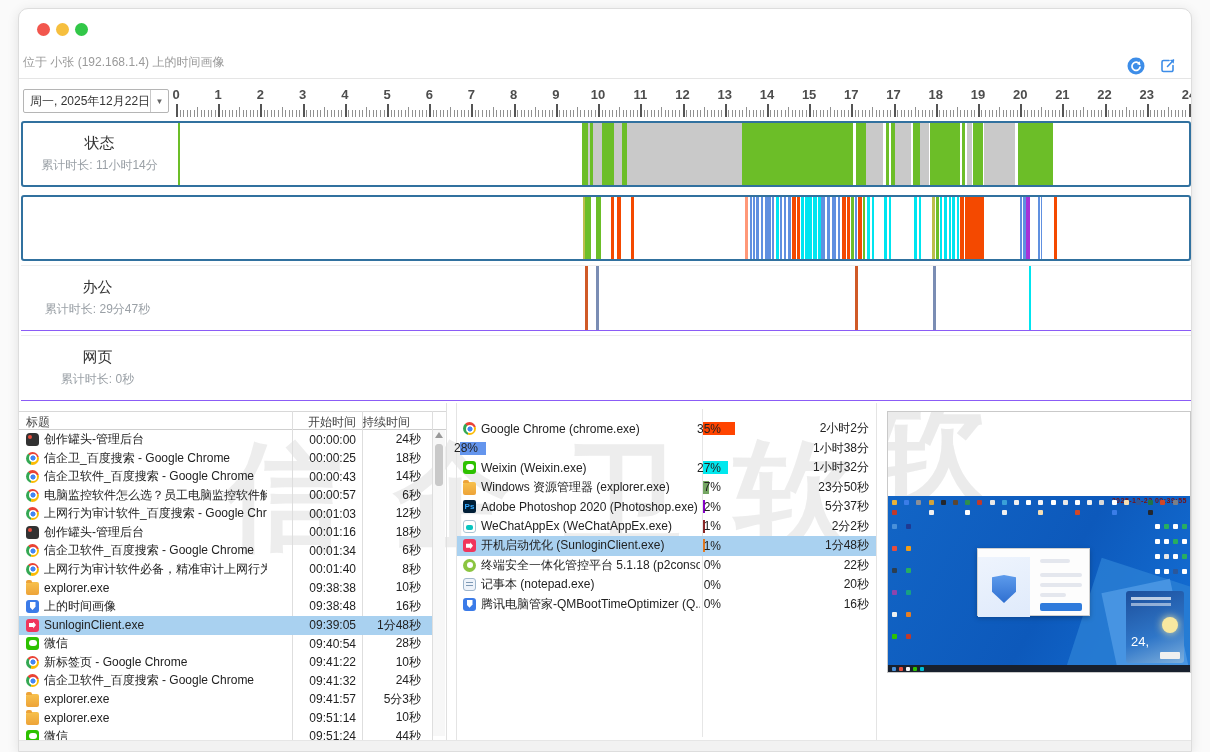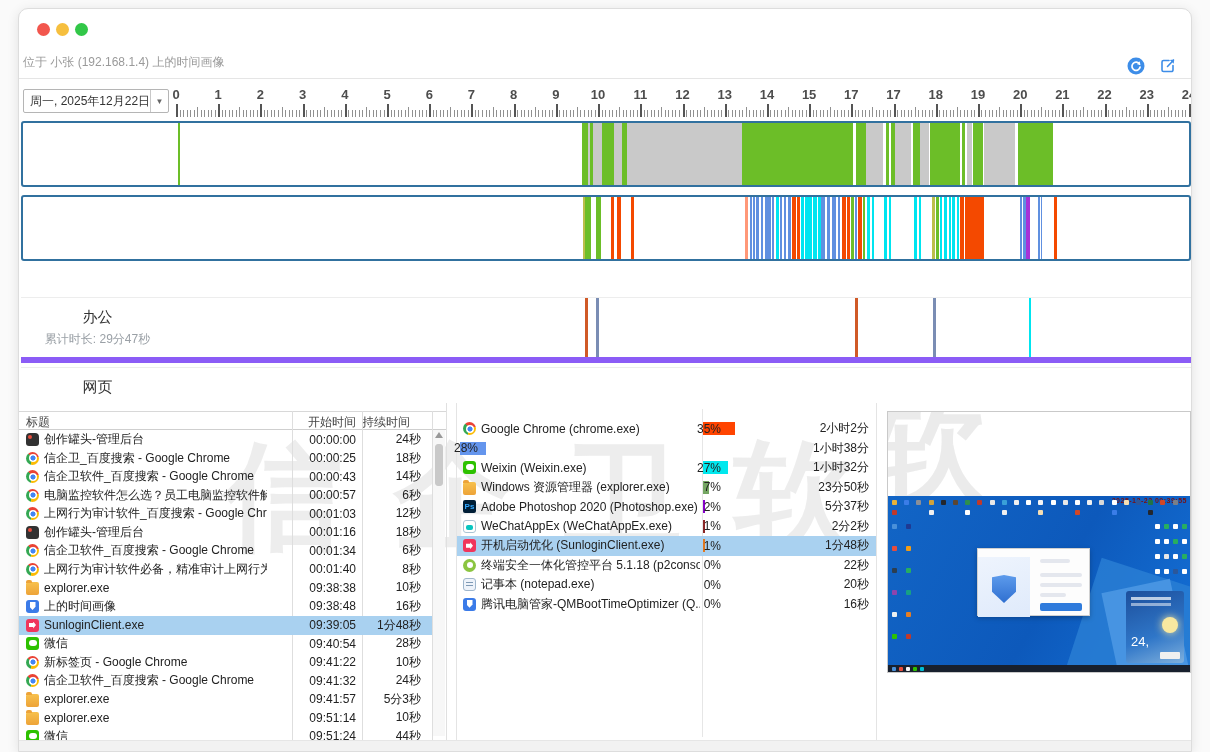--- a/index.html
+++ b/index.html
@@ -26,21 +26,21 @@
   .ruler .hl { position:absolute; top:0; width:20px; margin-left:-10px; text-align:center;
     font-size:13px; font-weight:bold; color:#4d4d4d; }
   .ruler .ticks { position:absolute; left:0; right:0; top:16px; height:16px; }
   .ruler .tk { position:absolute; bottom:2px; width:1px; background:#909090; }
   .ruler .tk.t { height:13px; background:#555; width:2px; }
   .ruler .tk.m { height:10px; }
   .ruler .tk.s { height:7px; }
   
   .trow { position:absolute; left:2px; width:1170px; height:66px; background:#fff; }
   .trow.bordered { border:2px solid #31719f; border-radius:3px; }
-  .trow.plain { border-top:1px solid #ededed; border-bottom:6px solid #8b5cf6;margin-top:32px; }
+  .trow.plain { border-top:1px solid #ededed; border-bottom:1px solid #8b5cf6; }
   .trow .lbl { position:absolute; left:0; top:0; width:153px; height:100%;
     display:flex; flex-direction:column; align-items:center; justify-content:center; gap:4px; }
   .trow .lbl .nm { font-size:15px; color:#333; }
   .trow .lbl .tt { font-size:12px; color:#9aa0a6; }
   .trow .track { position:absolute; left:155px; right:0; top:0; bottom:0; }
   .seg, .stripe { position:absolute; top:0; bottom:0; }
   
   .tip { position:absolute; left:179px; top:214px; width:113px; height:36px; z-index:10;
     background:rgba(255,255,255,.9); border:1px solid #ececec; border-radius:4px;
     box-shadow:0 2px 6px rgba(0,0,0,.10); padding:3px 7px; pointer-events:none; }
@@ -451,20 +451,24 @@
         <i class="tk s" style="left: 998.931px;"></i>
         <i class="tk s" style="left: 1002.45px;"></i>
         <i class="tk s" style="left: 1005.97px;"></i>
         <i class="tk s" style="left: 1009.48px;"></i>
         <i class="tk t" style="left: 1013px;"></i>
       </div>
     </div>
 
   <div id="trows">
       <div class="trow bordered" style="top: 112px;">
+        <div class="lbl">
+          <div class="nm">状态</div>
+          <div class="tt">累计时长: 11小时14分</div>
+        </div>
         <div class="track">
           <i class="seg" style="left: 0%; width: 0.208333%; background: rgb(108, 190, 40);"></i>
           <i class="seg" style="left: 39.9167%; width: 0.625%; background: rgb(108, 190, 40);"></i>
           <i class="seg" style="left: 40.5417%; width: 0.25%; background: rgb(201, 201, 201);"></i>
           <i class="seg" style="left: 40.7917%; width: 0.291667%; background: rgb(108, 190, 40);"></i>
           <i class="seg" style="left: 41.0833%; width: 0.875%; background: rgb(201, 201, 201);"></i>
           <i class="seg" style="left: 41.9583%; width: 1.20833%; background: rgb(108, 190, 40);"></i>
           <i class="seg" style="left: 43.1667%; width: 0.791667%; background: rgb(201, 201, 201);"></i>
           <i class="seg" style="left: 43.9583%; width: 0.5%; background: rgb(108, 190, 40);"></i>
           <i class="seg" style="left: 44.4583%; width: 11.2917%; background: rgb(201, 201, 201);"></i>

